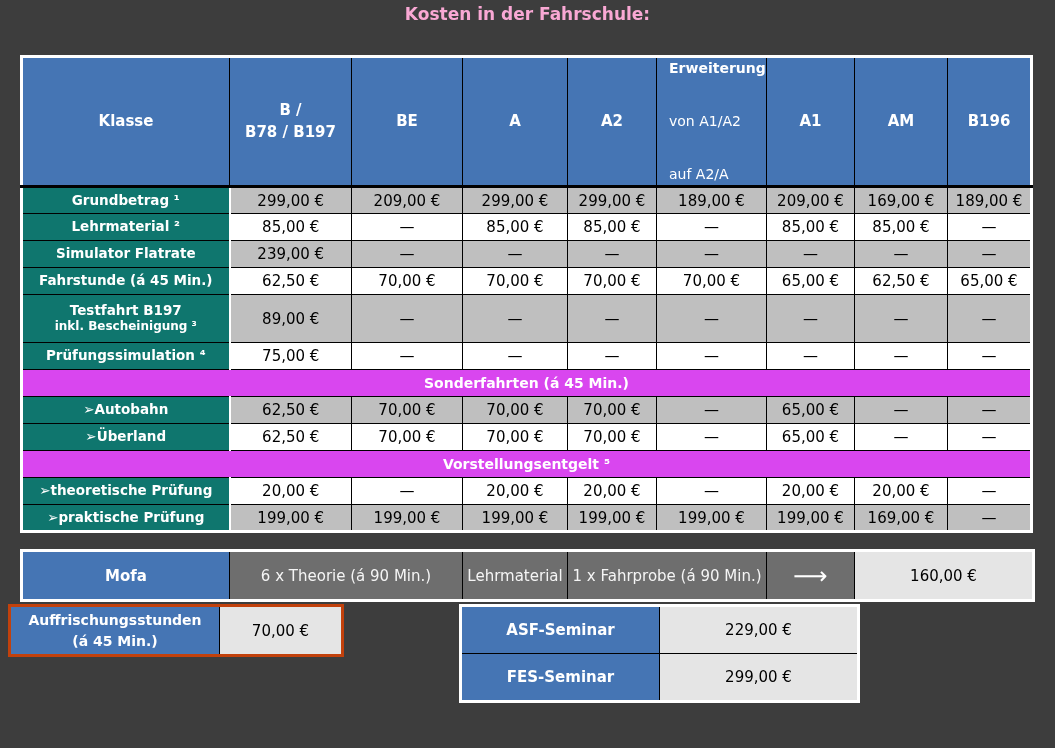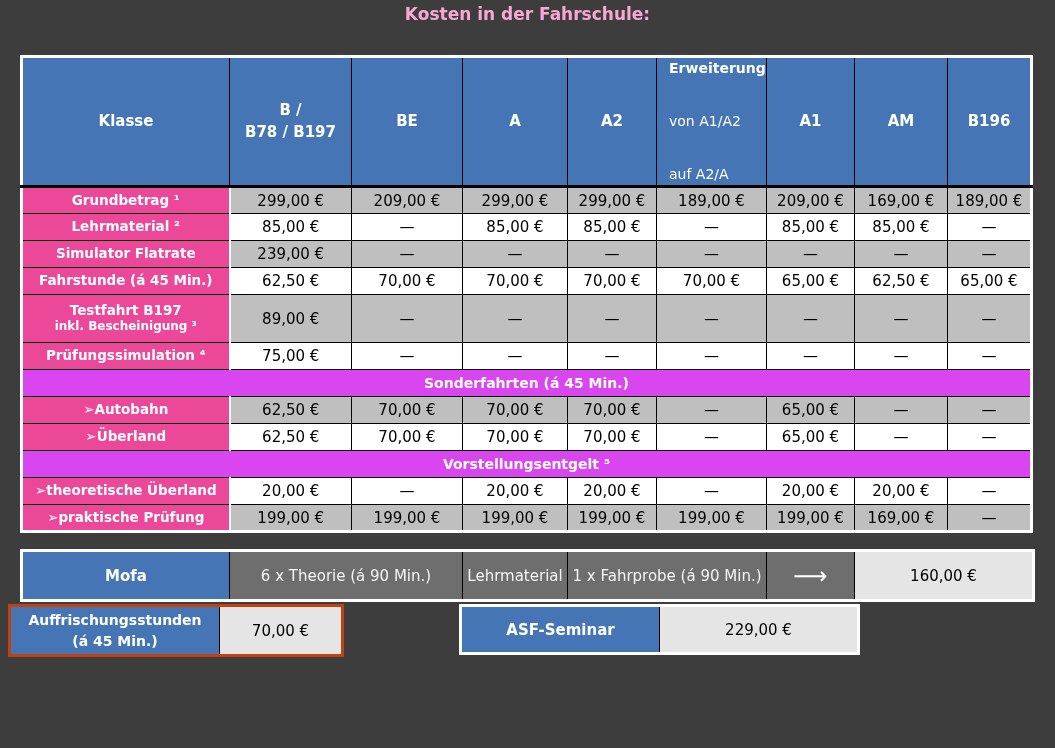--- a/index.html
+++ b/index.html
@@ -22,21 +22,21 @@
   }
   .main th, .main td { border: 1px solid #000; padding: 0 3px; overflow: hidden; }
   .main thead th {
     background: #4575b4; color: #ffffff; font-weight: bold; font-size: 15px;
     height: 73px; border-bottom: 3px solid #000; text-align: center; line-height: 1.45;
   }
   .main thead th.corner { font-size: 15px; }
   .main thead th.erw { text-align: left; padding-left: 12px; font-size: 14px; line-height: 1.5; }
   .erw .l23 { font-weight: normal; margin-top: 32px; }
   td.lbl {
-    background: #ec4899; color: #ffffff; font-weight: bold; font-size: 13.5px;
+    background: #0f766e; color: #ffffff; font-weight: bold; font-size: 13.5px;
     text-align: center; border-right: 2px solid #ffffff;
     line-height: 1.3;
   }
   td.lbl .sub { font-size: 12px; display: block; }
   td.val { font-size: 15px; color: #000; text-align: center; height: 27px; background: #ffffff; }
   tr.g td.val { background: #bfbfbf; }
   tr.tall td { height: 48px; }
   tr.section td {
     background: #d946ef; color: #ffffff; font-weight: bold; font-size: 14px;
     text-align: center; height: 27px;
@@ -192,21 +192,21 @@
       <td class="val">70,00 €</td>
       <td class="val">—</td>
       <td class="val">65,00 €</td>
       <td class="val">—</td>
       <td class="val">—</td>
     </tr>
     <tr class="section">
       <td colspan="9">Vorstellungsentgelt ⁵</td>
     </tr>
     <tr>
-      <td class="lbl">➢theoretische Überland</td>
+      <td class="lbl">➢theoretische Prüfung</td>
       <td class="val">20,00 €</td>
       <td class="val">—</td>
       <td class="val">20,00 €</td>
       <td class="val">20,00 €</td>
       <td class="val">—</td>
       <td class="val">20,00 €</td>
       <td class="val">20,00 €</td>
       <td class="val">—</td>
     </tr>
     <tr class="g">
@@ -263,14 +263,18 @@
 <table class="sem">
   <colgroup>
       <col style="width:199px">
       <col style="width:199px">
     </colgroup>
   <tbody>
     <tr>
       <td class="mblue">ASF-Seminar</td>
       <td class="mprice">229,00 €</td>
     </tr>
+    <tr>
+      <td class="mblue">FES-Seminar</td>
+      <td class="mprice">299,00 €</td>
+    </tr>
   </tbody>
 </table>
 
 </body></html>

